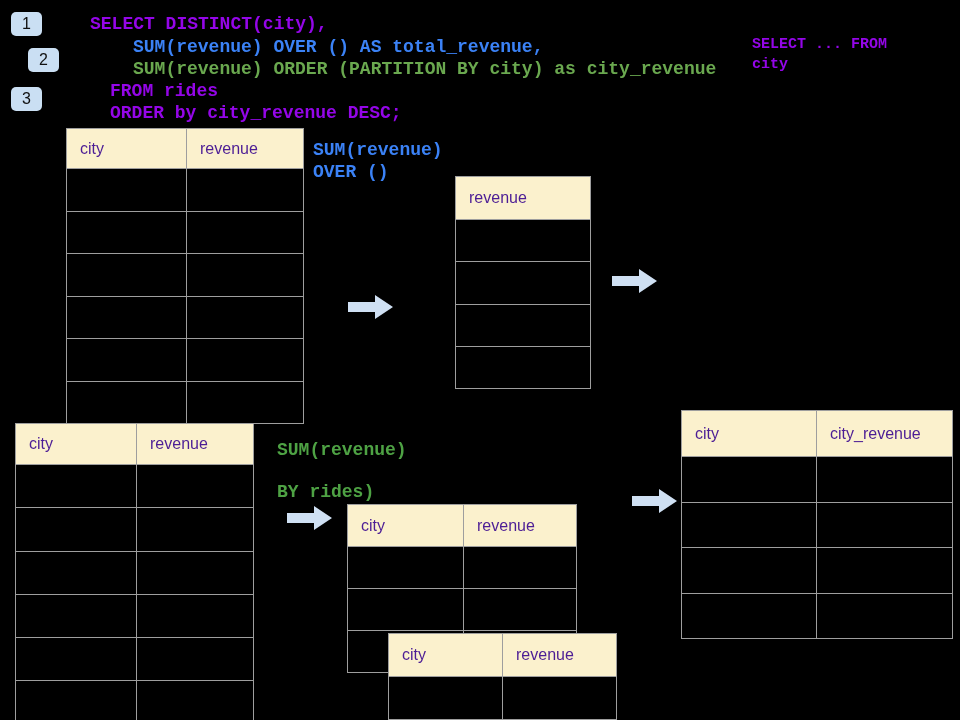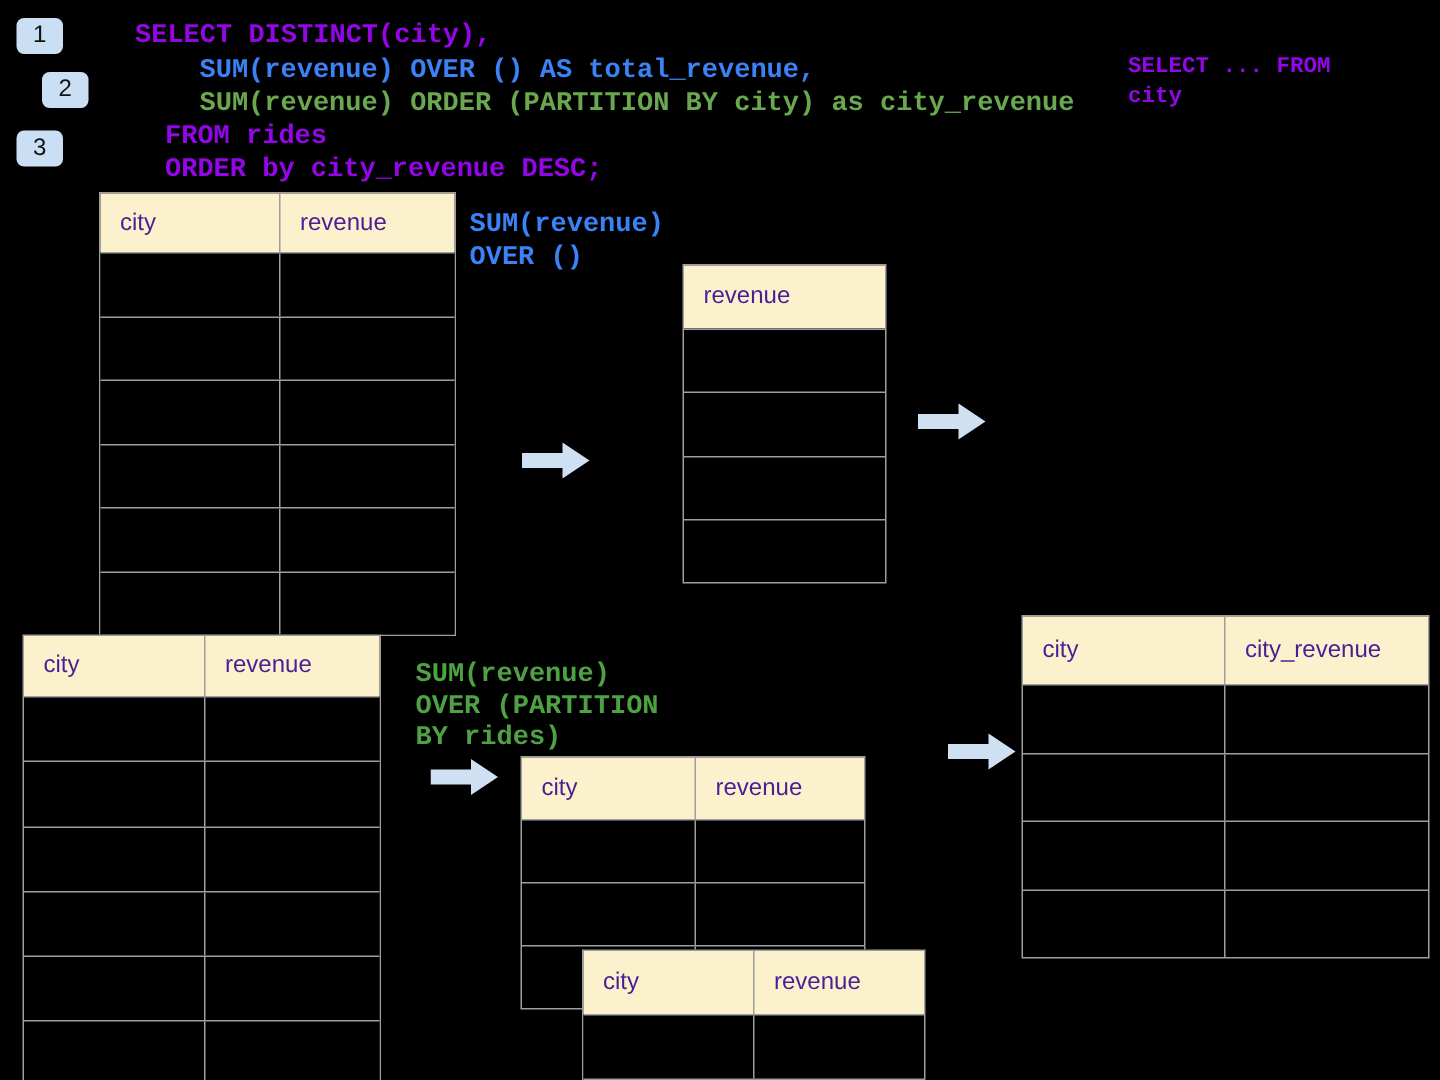--- a/index.html
+++ b/index.html
@@ -57,21 +57,20 @@
   <div class="code purple" style="left:110px;top:80px;">FROM rides</div>
   <div class="code purple" style="left:110px;top:102px;">ORDER by city_revenue DESC;</div>
 
   <div class="code purple smallcode" style="left:752px;top:35px;">SELECT ... FROM</div>
   <div class="code purple smallcode" style="left:752px;top:55px;">city</div>
 
   <div class="code red" style="left:313px;top:139px;">SUM(revenue)</div>
   <div class="code red" style="left:313px;top:161px;">OVER ()</div>
 
   <div class="code green2" style="left:277px;top:439px;">SUM(revenue)</div>
-  <div class="code green2" style="left:277px;top:460px;">OVER (PARTITION</div>
   <div class="code green2" style="left:277px;top:481px;">BY rides)</div>
 
   <div class="tbl z1" style="left:66px;top:128px;width:238px;--hh:39px;--rh:41.5px;--c1:120px;">
     <div class="thead">
       <div class="th c1">city</div>
       <div class="th c2">revenue</div>
     </div>
     <div class="tbody">
         <div class="tr">
           <div class="td c1"></div>

